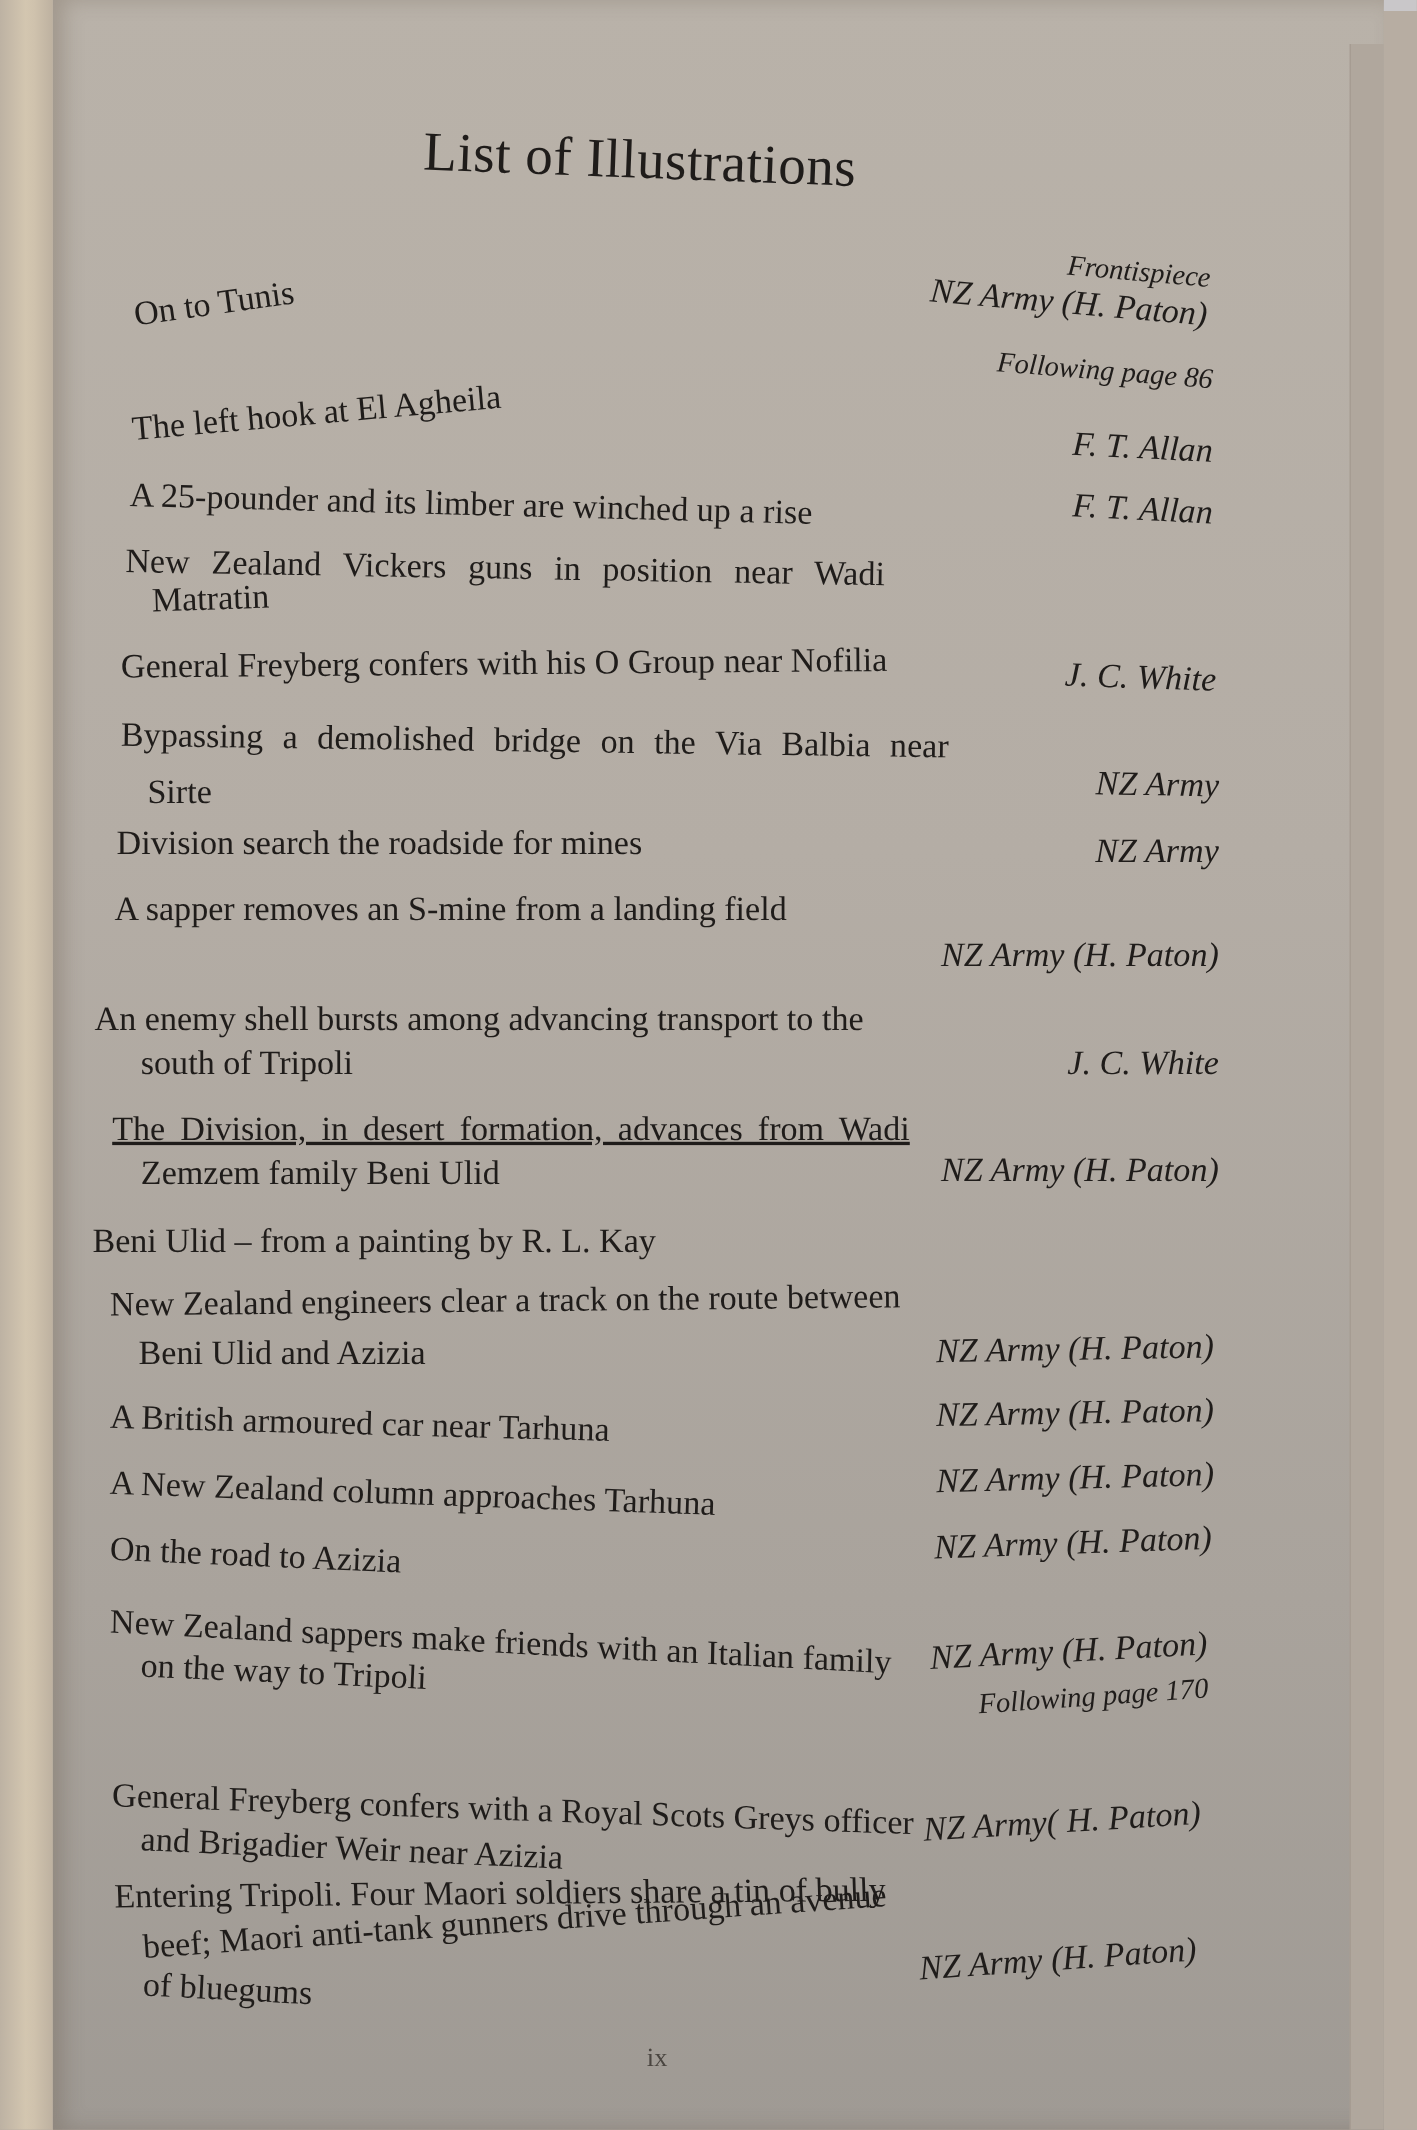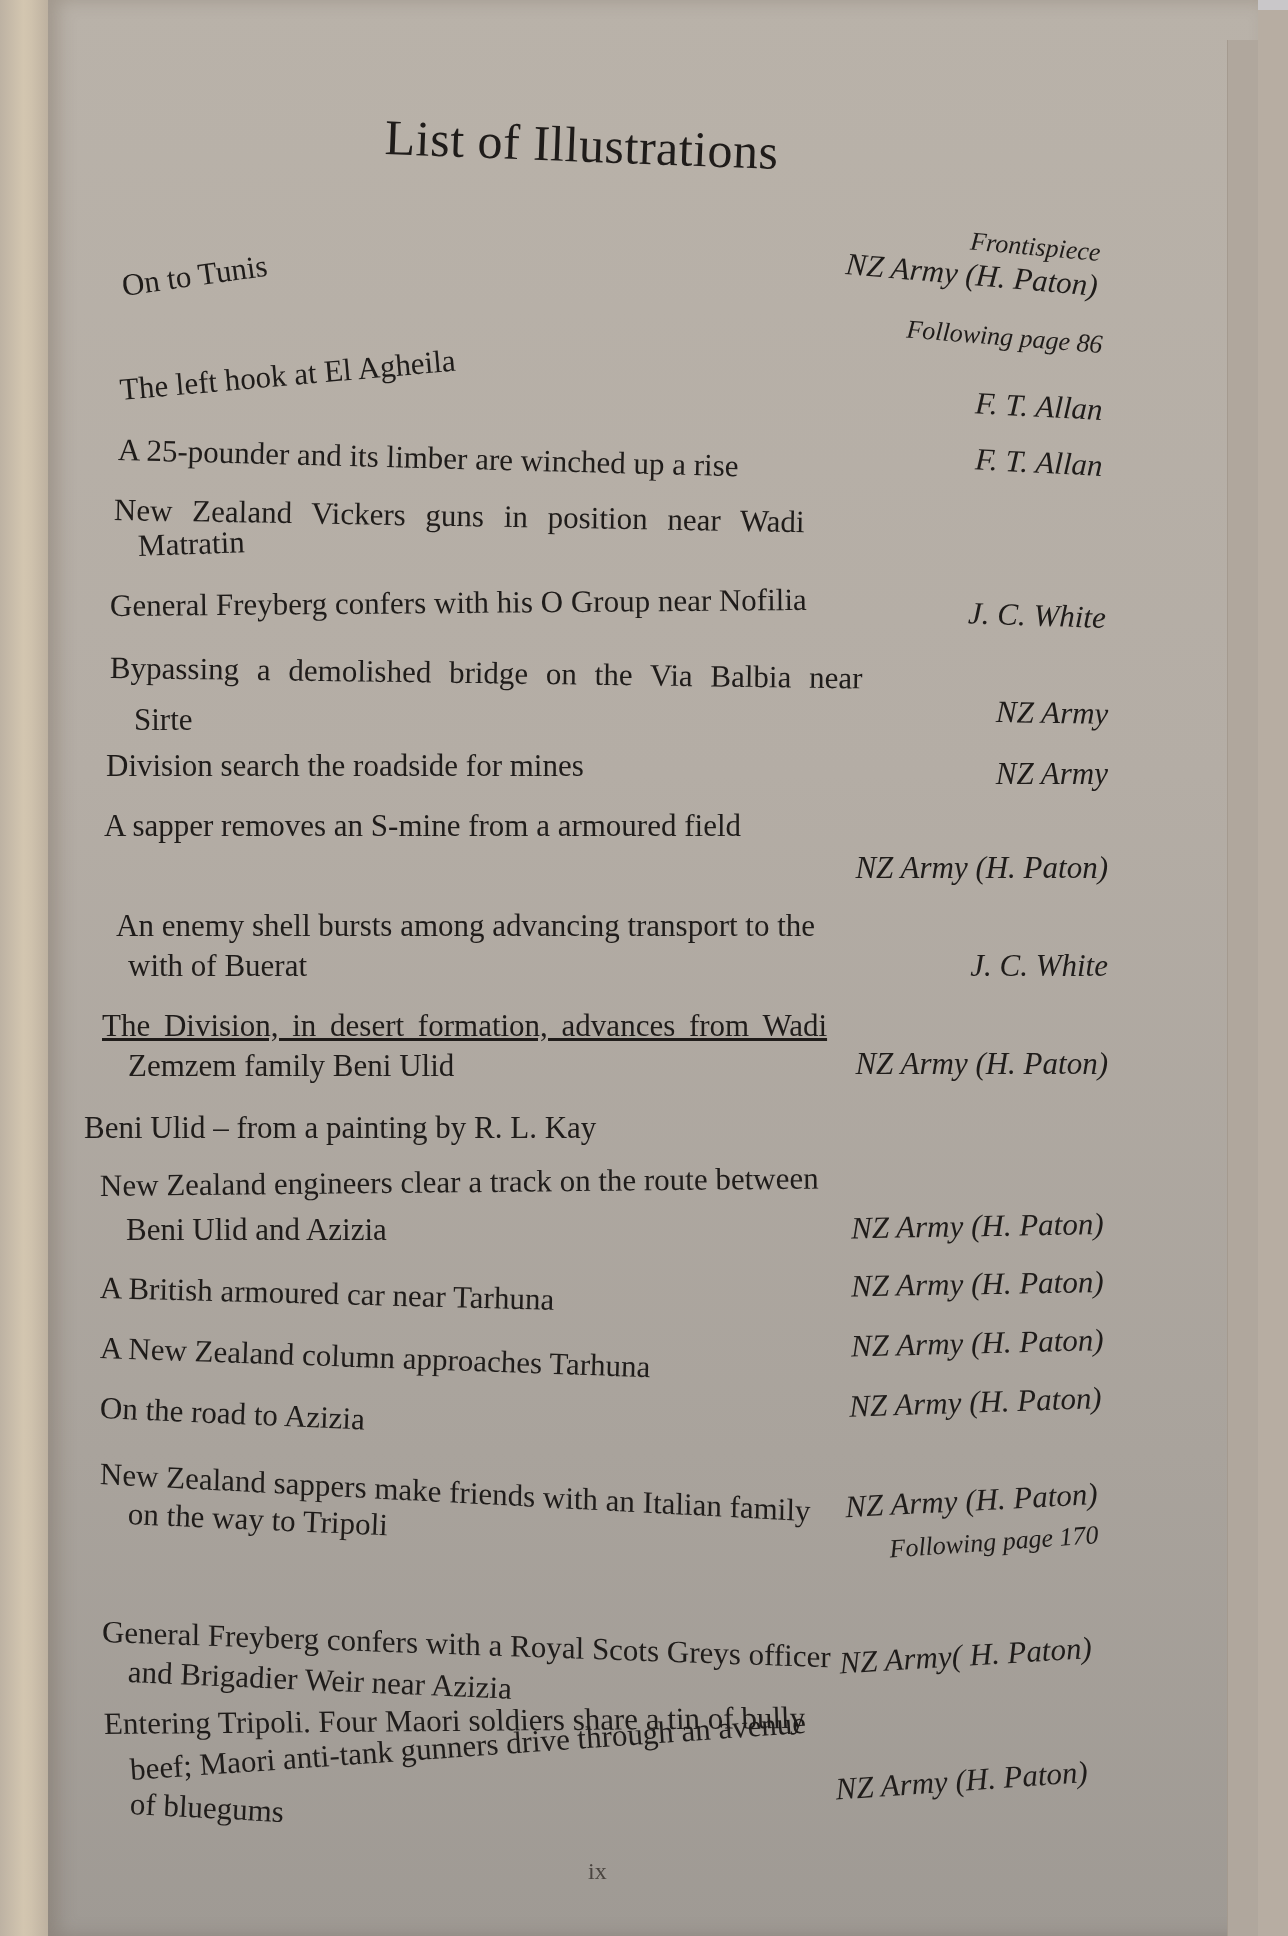--- a/index.html
+++ b/index.html
@@ -64,25 +64,25 @@
 <div class="cap" style="left:110px; top:588px; transform:rotate(-0.5deg);">General Freyberg confers with his O Group near Nofilia</div>
 <div class="credit" style="right:182px; top:600px; transform:rotate(2deg);">J. C. White</div>
 
 <div class="cap" style="left:110px; top:650px; transform:rotate(0.8deg); word-spacing:10px;">Bypassing a demolished bridge on the Via Balbia near</div>
 <div class="cap" style="left:134px; top:702px;">Sirte</div>
 <div class="credit" style="right:180px; top:696px; transform:rotate(1deg);">NZ Army</div>
 
 <div class="cap" style="left:106px; top:748px;">Division search the roadside for mines</div>
 <div class="credit" style="right:180px; top:756px;">NZ Army</div>
 
-<div class="cap" style="left:104px; top:808px;">A sapper removes an S-mine from a armoured field</div>
+<div class="cap" style="left:104px; top:808px;">A sapper removes an S-mine from a landing field</div>
 <div class="credit" style="right:180px; top:850px;">NZ Army (H. Paton)</div>
 
-<div class="cap" style="left:116px; top:908px;">An enemy shell bursts among advancing transport to the</div>
-<div class="cap" style="left:128px; top:948px;">with of Buerat</div>
+<div class="cap" style="left:86px; top:908px;">An enemy shell bursts among advancing transport to the</div>
+<div class="cap" style="left:128px; top:948px;">south of Tripoli</div>
 <div class="credit" style="right:180px; top:948px;">J. C. White</div>
 
 <div class="cap" style="left:102px; top:1008px; word-spacing:6px;text-decoration:underline;">The Division, in desert formation, advances from Wadi</div>
 <div class="cap" style="left:128px; top:1048px;">Zemzem family Beni Ulid</div>
 <div class="credit" style="right:180px; top:1046px;">NZ Army (H. Paton)</div>
 
 <div class="cap" style="left:84px; top:1110px;">Beni Ulid – from a painting by R. L. Kay</div>
 
 <div class="cap" style="left:100px; top:1168px; transform:rotate(-0.6deg);">New Zealand engineers clear a track on the route between</div>
 <div class="cap" style="left:126px; top:1212px;">Beni Ulid and Azizia</div>

